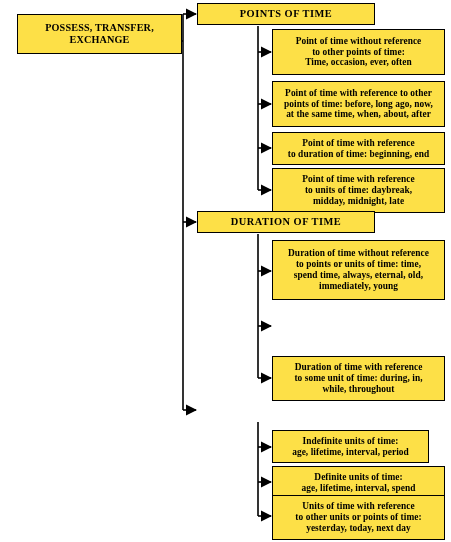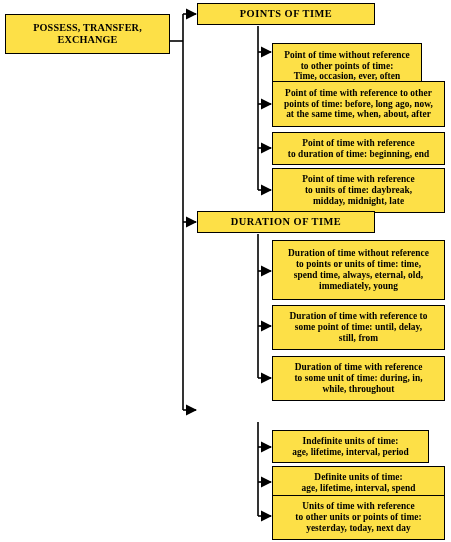--- a/index.html
+++ b/index.html
@@ -39,20 +39,21 @@
     align-items: center;
     justify-content: center;
     text-align: center;
     line-height: 1.16;
     z-index: 3;
   }
   .node-root {
     font-size: 10.2px;
     letter-spacing: 0.15px;
     padding: 10px 4px;
+    margin-left: 12px;
   }
   .node-branch {
     font-size: 10.4px;
     letter-spacing: 0.5px;
     padding: 1px 4px;
   }
   .node-leaf {
     font-size: 9.4px;
     letter-spacing: 0.05px;
     padding: 1px 3px;
@@ -101,21 +102,21 @@
 
   <div class="node node-root" style="left:5px; top:14px; width:165px; height:40px;">
     <span class="node-inner">POSSESS, TRANSFER,
 EXCHANGE</span>
   </div>
 
   <div class="node node-branch" style="left:197px; top:3px; width:178px; height:22px;">
     <span class="node-inner">POINTS OF TIME</span>
   </div>
 
-  <div class="node node-leaf" style="left:272px; top:43px; width:150px; height:46px;">
+  <div class="node node-leaf" style="left:272px; top:29px; width:173px; height:46px;">
     <span class="node-inner">Point of time without reference
 to other points of time:
 Time, occasion, ever, often</span>
   </div>
 
   <div class="node node-leaf" style="left:272px; top:81px; width:173px; height:46px;">
     <span class="node-inner">Point of time with reference to other
 points of time: before, long ago, now,
 at the same time, when, about, after</span>
   </div>
@@ -135,25 +136,20 @@
     <span class="node-inner">DURATION OF TIME</span>
   </div>
 
   <div class="node node-leaf" style="left:272px; top:240px; width:173px; height:60px;">
     <span class="node-inner">Duration of time without reference
 to points or units of time: time,
 spend time, always, eternal, old,
 immediately, young</span>
   </div>
 
-  <div class="node node-leaf" style="left:272px; top:305px; width:173px; height:45px;">
-    <span class="node-inner">Duration of time with reference to
-some point of time: until, delay,
-still, from</span>
-  </div>
 
   <div class="node node-leaf" style="left:272px; top:356px; width:173px; height:45px;">
     <span class="node-inner">Duration of time with reference
 to some unit of time: during, in,
 while, throughout</span>
   </div>
 
 
   <div class="node node-leaf" style="left:272px; top:430px; width:157px; height:33px;">
     <span class="node-inner">Indefinite units of time:

